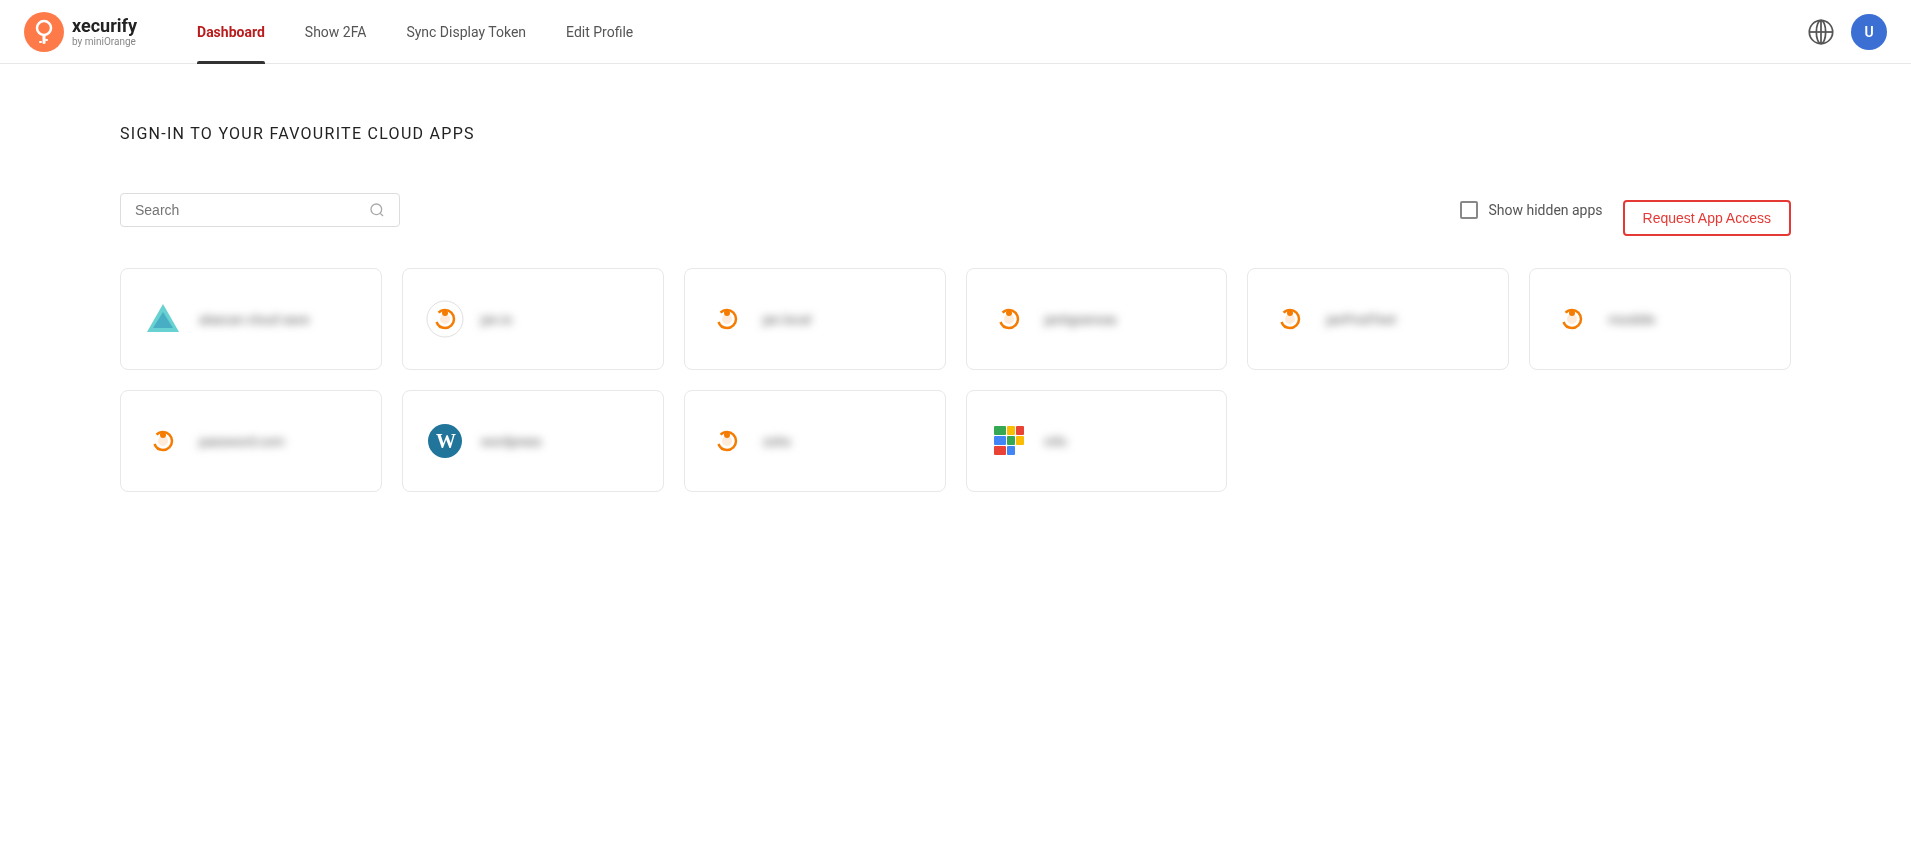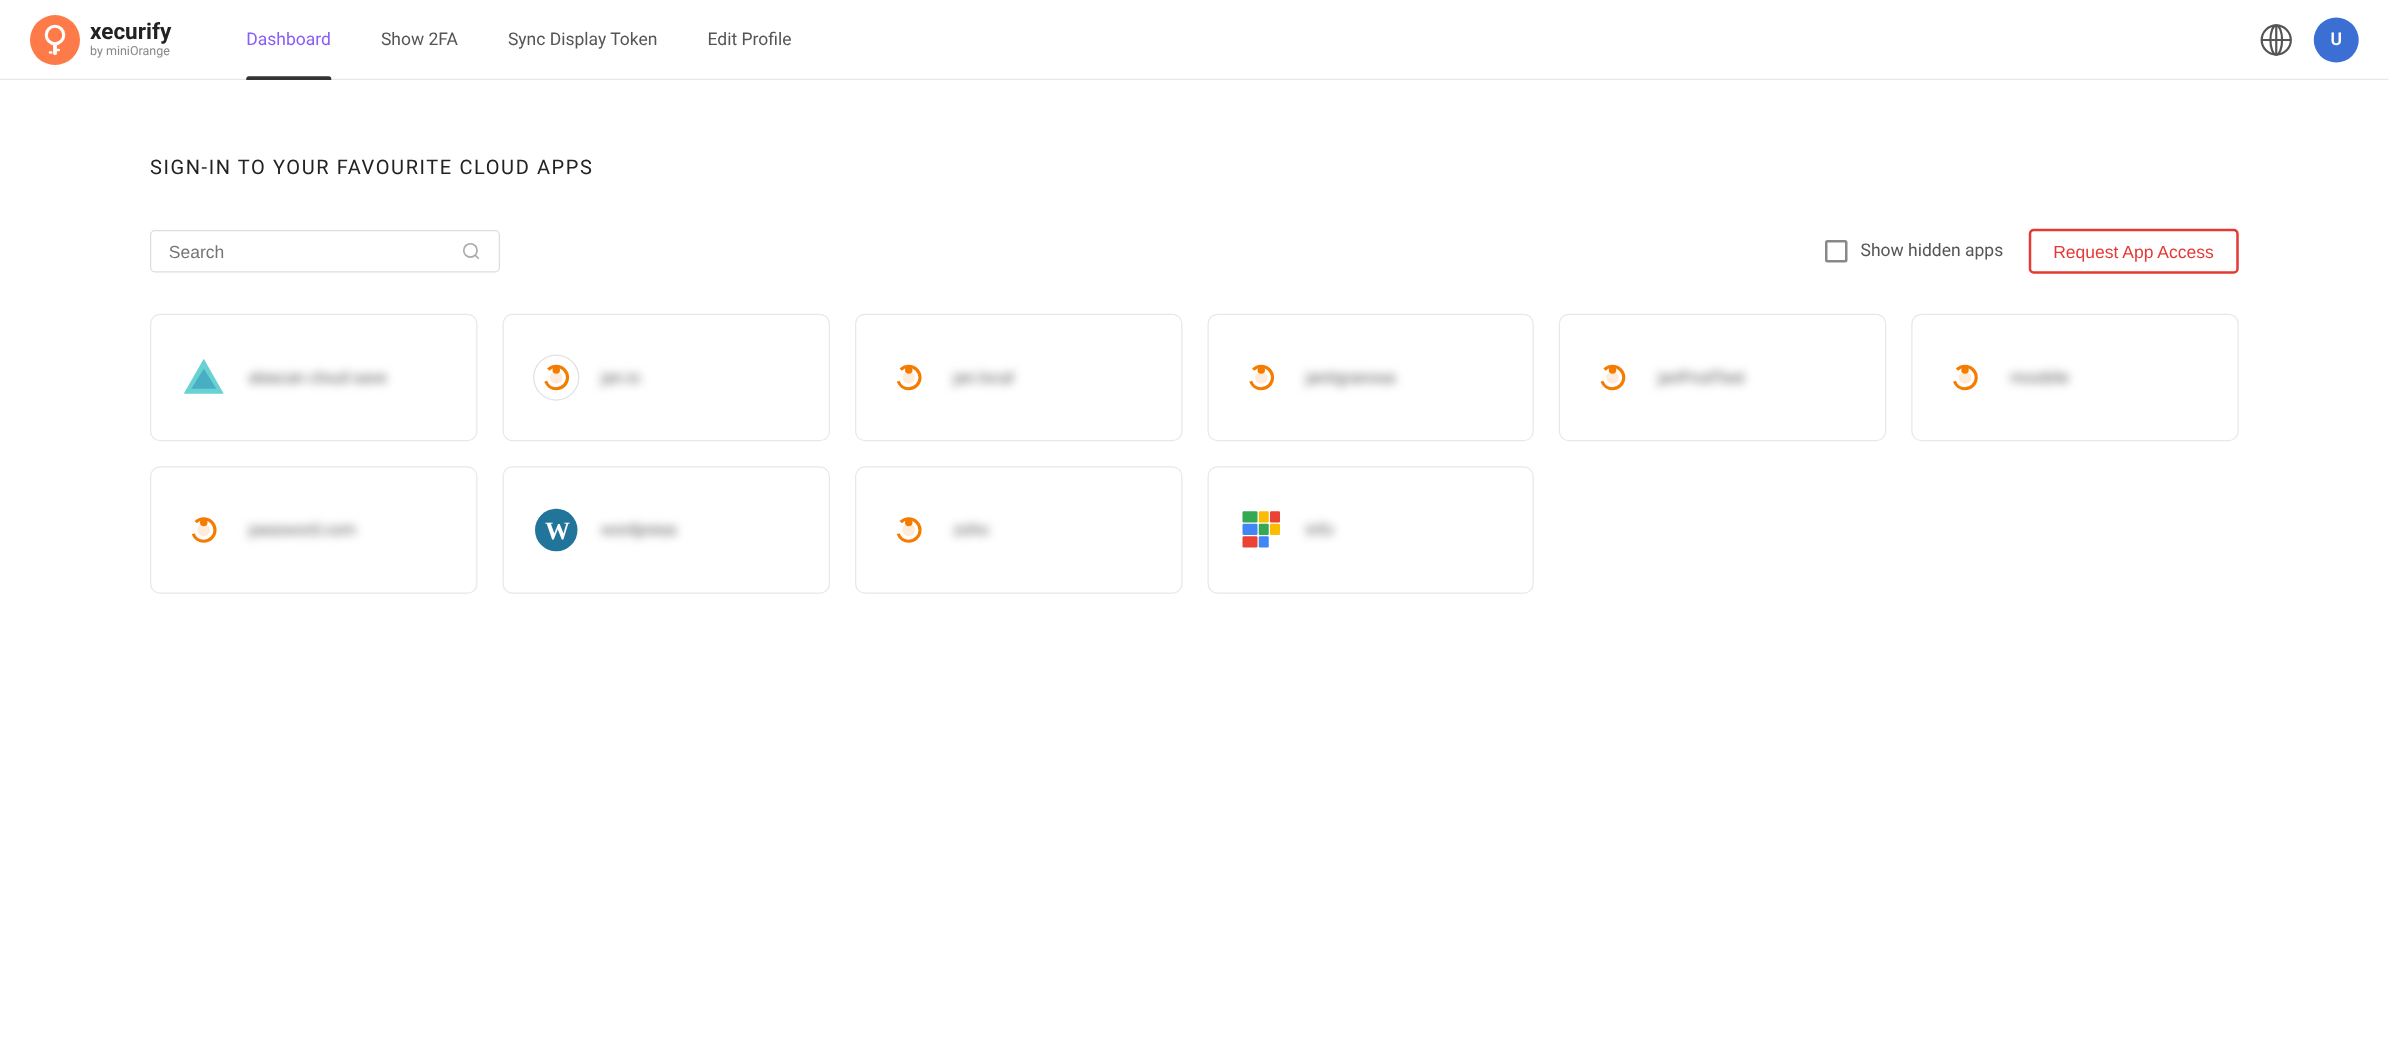--- a/index.html
+++ b/index.html
@@ -56,22 +56,22 @@
       display: flex;
       align-items: center;
       font-size: 14px;
       color: #555;
       cursor: pointer;
       position: relative;
       white-space: nowrap;
       text-decoration: none;
     }
     .nav-link.active {
-      color: #8b5cf6;
-      font-weight: 400;
+      color: #b91c1c;
+      font-weight: 700;
     }
     .nav-link.active::after {
       content: '';
       position: absolute;
       bottom: 0;
       left: 20px;
       right: 20px;
       height: 3px;
       background: #333;
       border-radius: 2px 2px 0 0;
@@ -170,20 +170,21 @@
     .request-access-btn {
       border: 2px solid #e53935;
       border-radius: 4px;
       padding: 8px 18px;
       font-size: 14px;
       color: #e53935;
       background: #fff;
       cursor: pointer;
       font-weight: 500;
       white-space: nowrap;
+      margin-top: 17px;
     }
 
     
     .app-grid {
       display: grid;
       grid-template-columns: repeat(6, 1fr);
       gap: 20px;
     }
 
     .app-card {

